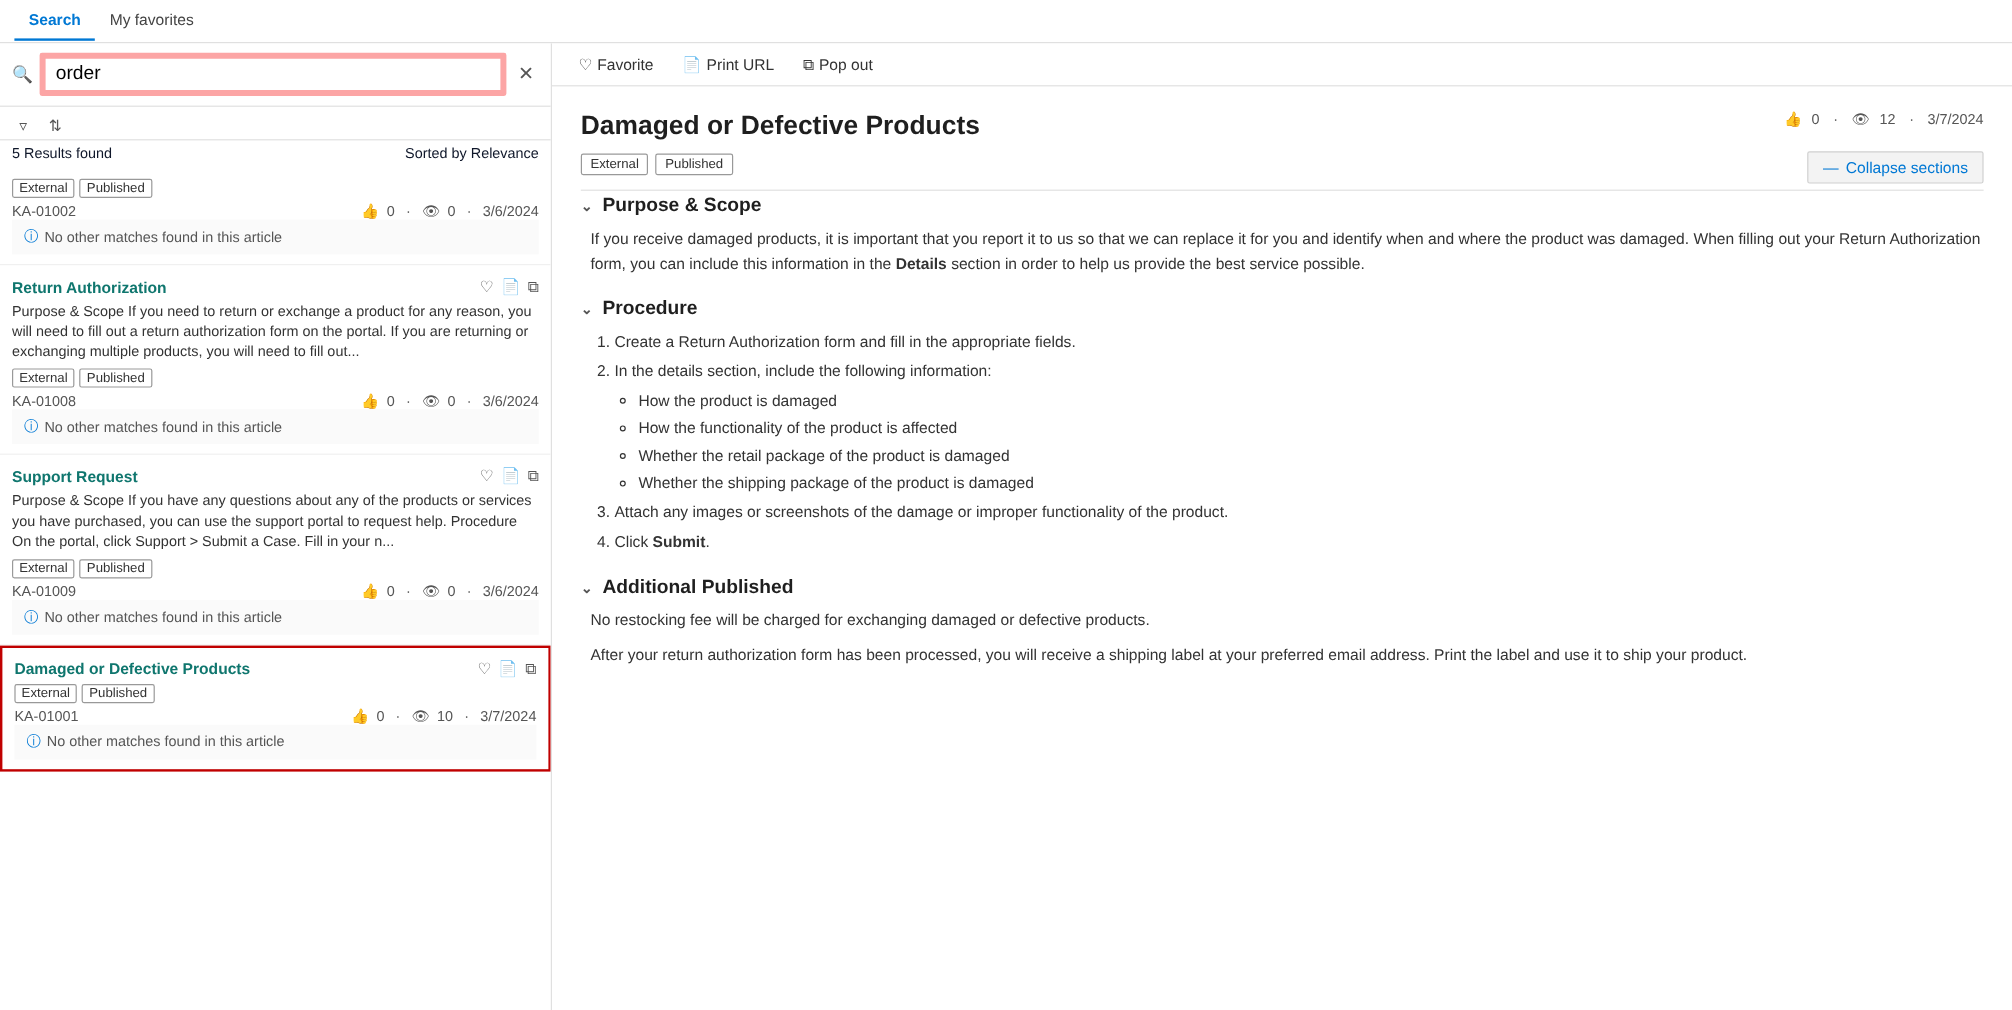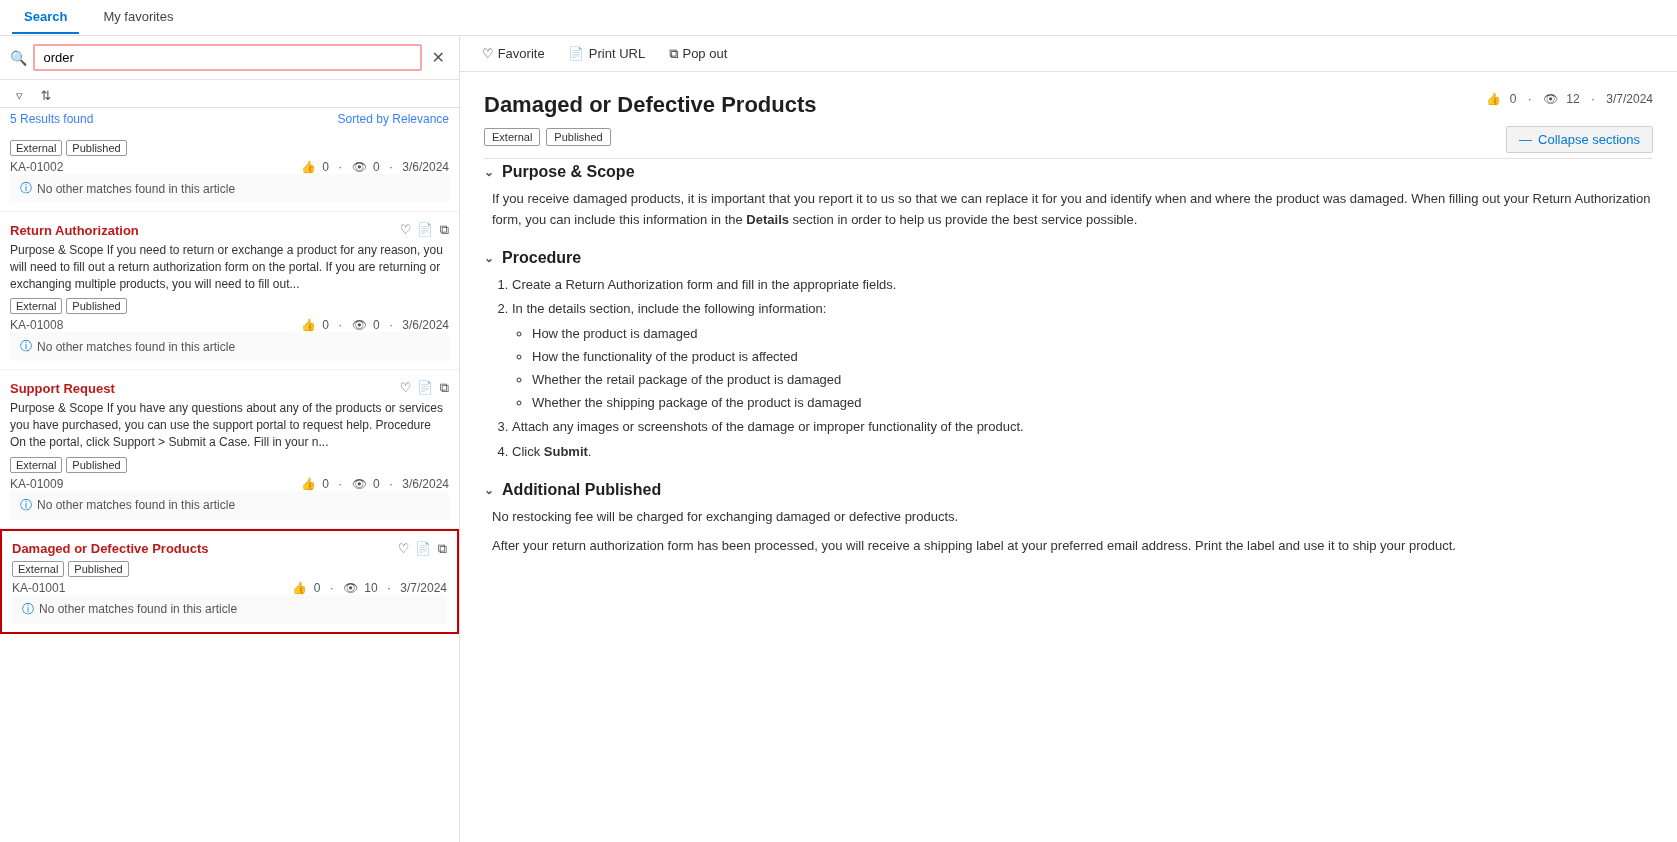--- a/index.html
+++ b/index.html
@@ -1,41 +1,41 @@
 <!DOCTYPE html>
 <html><head>
   <meta charset="utf-8">
   <style>
     * { box-sizing: border-box; margin: 0; padding: 0; }
     body { font-family: 'Segoe UI', Arial, sans-serif; font-size: 13px; color: #1f1f1f; background: #fff; display: flex; flex-direction: column; height: 100vh; overflow: hidden; }
 
     
     .top-bar { display: flex; align-items: center; border-bottom: 1px solid #e0e0e0; padding: 0 12px; height: 36px; background: #fff; }
-    .top-tabs { display: flex; gap: 12px; }
+    .top-tabs { display: flex; gap: 0; }
     .top-tab { padding: 8px 12px; cursor: pointer; font-size: 13px; color: #444; border-bottom: 2px solid transparent; }
     .top-tab.active { color: #0078d4; border-bottom: 2px solid #0078d4; font-weight: 600; }
     .top-bar-actions { margin-left: auto; display: flex; align-items: center; gap: 4px; }
     .icon-btn { background: none; border: none; cursor: pointer; padding: 4px 6px; color: #555; font-size: 13px; display: flex; align-items: center; gap: 4px; }
 
     
     .main { display: flex; flex: 1; overflow: hidden; }
 
     
     .left-panel { width: 460px; min-width: 460px; border-right: 1px solid #e0e0e0; display: flex; flex-direction: column; overflow: hidden; }
     .search-bar { display: flex; align-items: center; padding: 8px 10px; border-bottom: 1px solid #e0e0e0; gap: 6px; }
-    .search-input { flex: 1; border: 2px solid #fca5a5; border-radius: 2px; padding: 4px 8px; font-size: 13px; outline: none; }
+    .search-input { flex: 1; border: 5px solid #fca5a5; border-radius: 2px; padding: 4px 8px; font-size: 16px; outline: none; }
     .clear-btn { background: none; border: none; cursor: pointer; color: #555; font-size: 16px; padding: 2px 4px; }
-    .search-meta { padding: 4px 10px; font-size: 12px; color: #3b82f6; display: flex; justify-content: space-between; }
+    .search-meta { padding: 4px 10px; font-size: 12px; color: #0f172a; display: flex; justify-content: space-between; }
     .results-list { flex: 1; overflow-y: auto; }
 
     
     .result-item { padding: 10px 10px 8px 10px; border-bottom: 1px solid #f0f0f0; cursor: pointer; }
     .result-item.selected { border: 2px solid #c00000; background: #fff; }
     .result-header { display: flex; align-items: center; justify-content: space-between; margin-bottom: 4px; }
-    .result-title { font-weight: 700; font-size: 13px; color: #b91c1c; }
+    .result-title { font-weight: 700; font-size: 13px; color: #0f766e; }
     .result-icons { display: flex; gap: 6px; color: #555; }
     .result-excerpt { font-size: 12px; color: #333; line-height: 1.4; margin-bottom: 6px; }
     .tags { display: flex; gap: 4px; margin-bottom: 4px; }
     .tag { border: 1px solid #999; border-radius: 2px; font-size: 11px; padding: 1px 5px; color: #333; background: #fff; }
     .result-footer { display: flex; justify-content: space-between; align-items: center; font-size: 12px; color: #555; }
     .result-footer .ka-id { color: #555; }
     .result-footer .stats { display: flex; align-items: center; gap: 6px; }
     .no-match { padding: 6px 10px; font-size: 12px; color: #555; display: flex; align-items: center; gap: 5px; background: #fafafa; }
 
     

